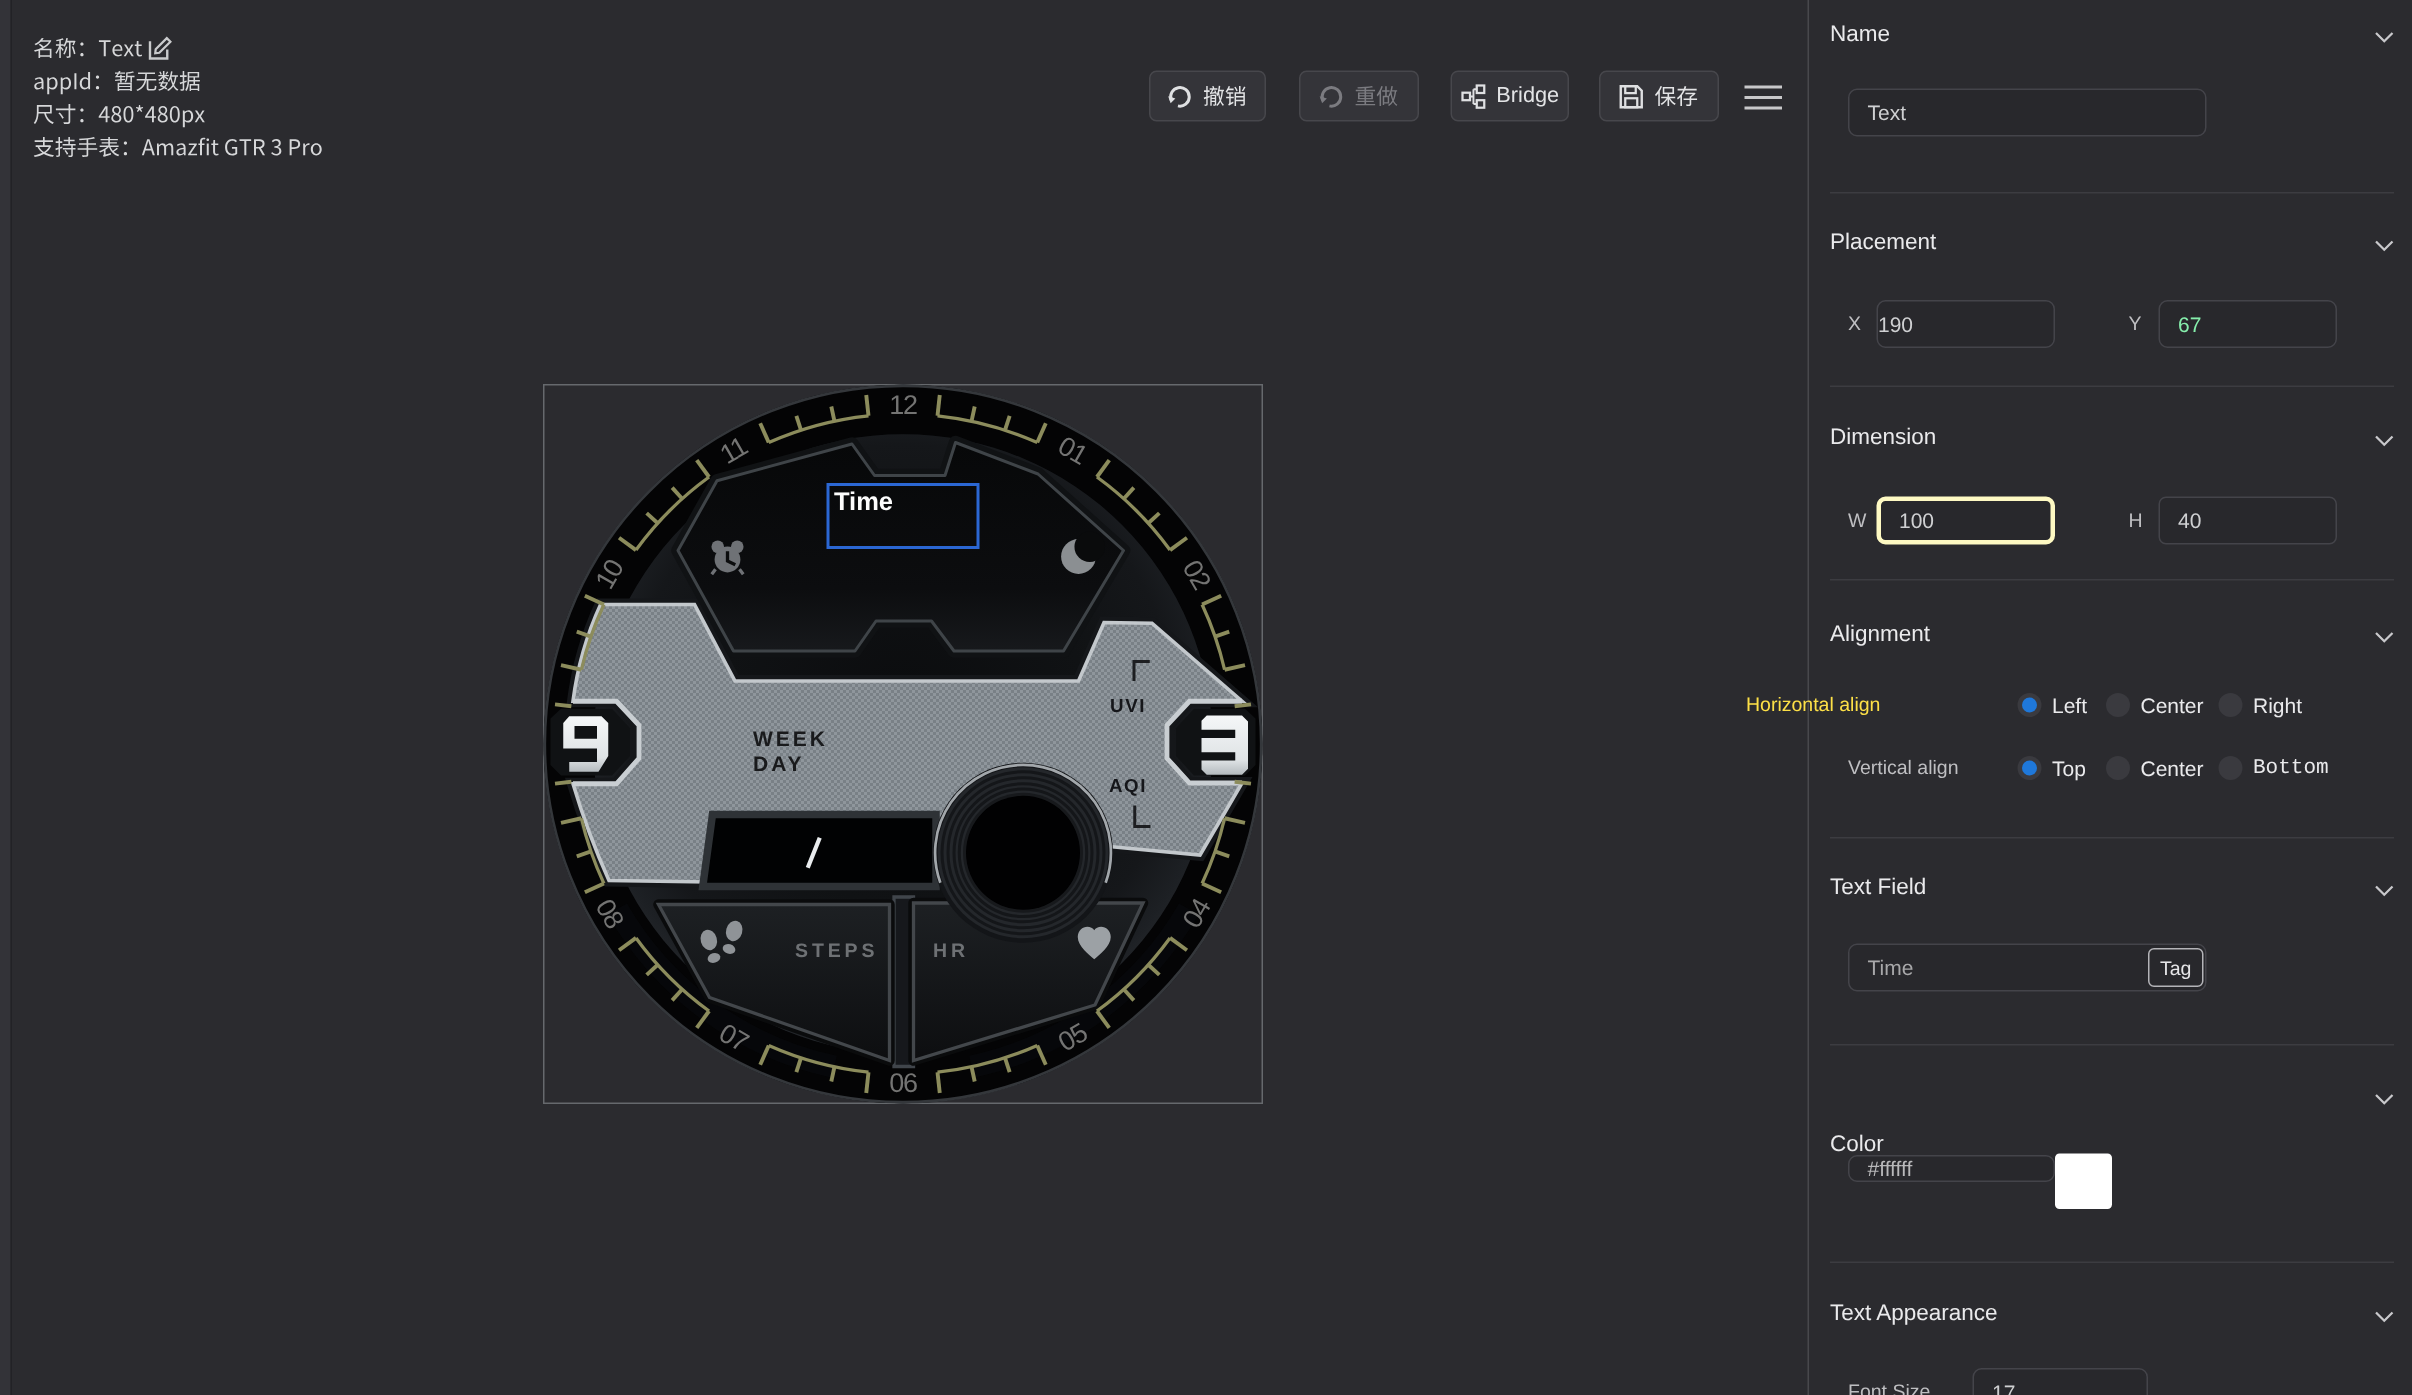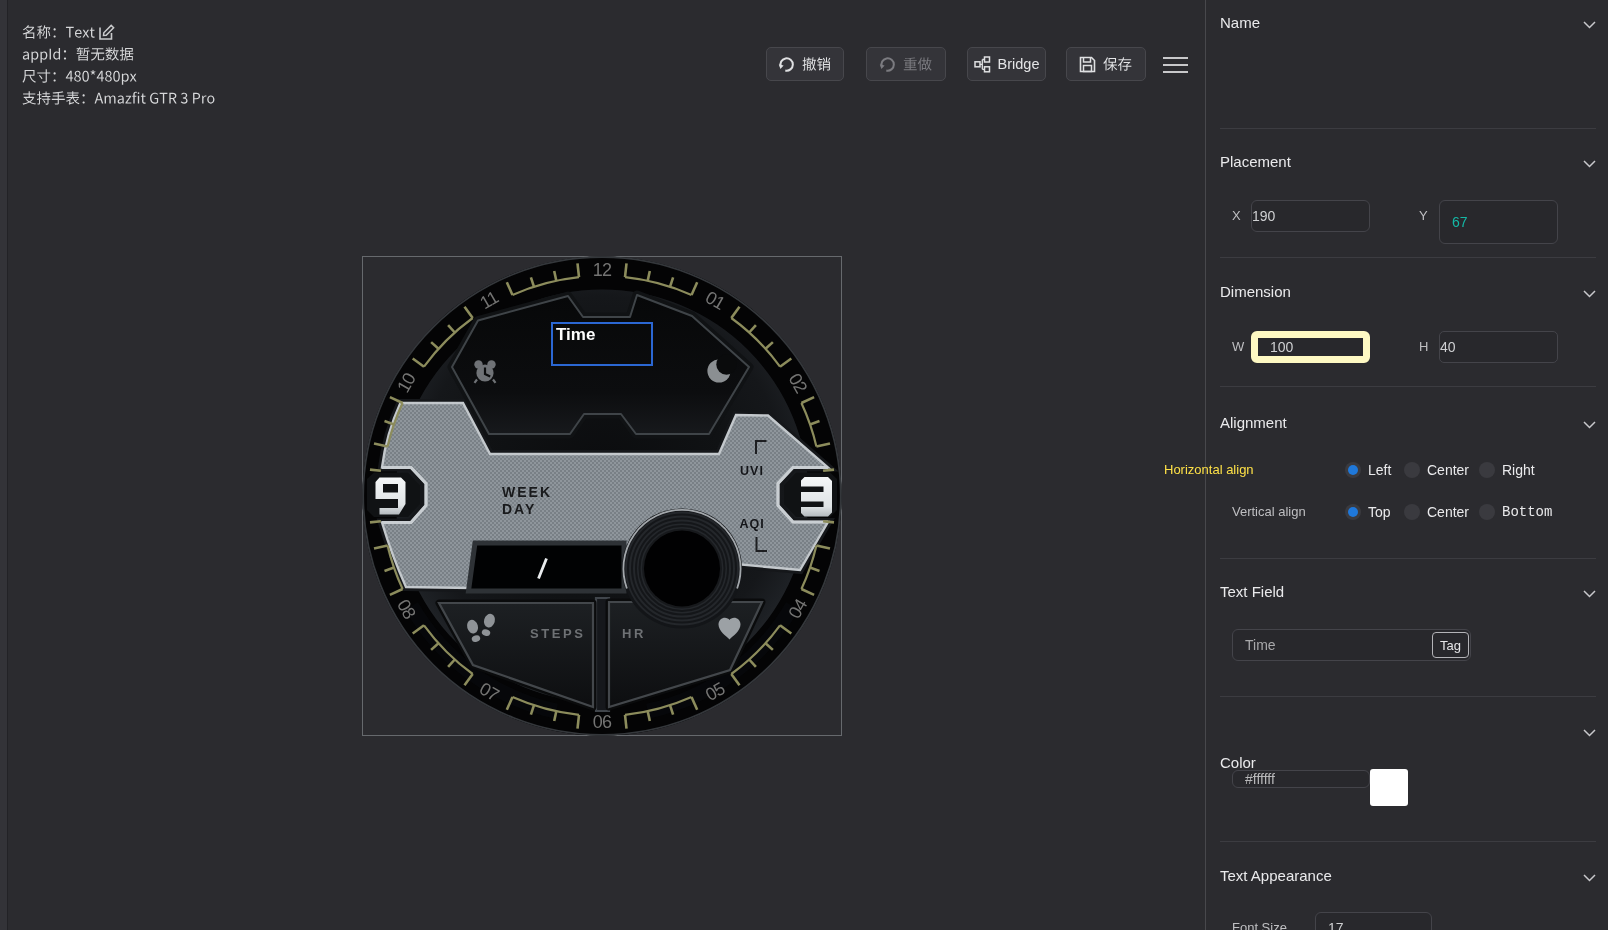--- a/index.html
+++ b/index.html
@@ -245,38 +245,39 @@
 </svg>
     </div>
 
 <div style="position:absolute;left:551px;top:322px;width:98px;height:40px;border:2px solid #2b67d3;box-sizing:content-box"></div>
 <div style="position:absolute;left:556px;top:325px;font-size:17px;font-weight:bold;color:#fdfdfd;font-family:'Liberation Sans',sans-serif">Time</div>
 <div style="position:absolute;left:1205px;top:0;width:403px;height:930px;background:#2b2b2f;border-left:1px solid #48484c;box-sizing:border-box"></div>
 <div style="position:absolute;left:1220px;top:14px;font-size:15px;color:#eaeaec;font-family:'Liberation Sans',sans-serif">Name</div>
     <svg style="position:absolute;left:1583px;top:21px" width="13" height="8" viewBox="0 0 13 8">
       <path d="M1,1 L6.5,6.5 L12,1" fill="none" stroke="#c9c9cc" stroke-width="1.5"></path>
     </svg>
+<div style="position:absolute;left:1232px;top:59px;width:239px;height:32px;box-sizing:border-box;background:#28282c;border:1px solid #44444a;border-radius:6px;display:flex;align-items:center;padding-left:12px;font-size:14px;color:#cfd0d2;font-family:'Liberation Sans',sans-serif">Text</div>
 <div style="position:absolute;left:1220px;top:128px;width:376px;height:1px;background:#3c3c41"></div>
 <div style="position:absolute;left:1220px;top:153px;font-size:15px;color:#eaeaec;font-family:'Liberation Sans',sans-serif">Placement</div>
     <svg style="position:absolute;left:1583px;top:160px" width="13" height="8" viewBox="0 0 13 8">
       <path d="M1,1 L6.5,6.5 L12,1" fill="none" stroke="#c9c9cc" stroke-width="1.5"></path>
     </svg>
 <div style="position:absolute;left:1232px;top:208px;font-size:13px;color:#bfbfc2;font-family:'Liberation Sans',sans-serif">X</div>
 <div style="position:absolute;left:1251px;top:200px;width:119px;height:32px;box-sizing:border-box;background:#28282c;border:1px solid #44444a;border-radius:6px;display:flex;align-items:center;font-size:14px;color:#cfd0d2;font-family:'Liberation Sans',sans-serif">190</div>
 <div style="position:absolute;left:1419px;top:208px;font-size:13px;color:#bfbfc2;font-family:'Liberation Sans',sans-serif">Y</div>
-<div style="position:absolute;left:1439px;top:200px;width:119px;height:44px;box-sizing:border-box;background:#28282c;border:1px solid #44444a;border-radius:6px;display:flex;align-items:center;padding-left:12px;font-size:14px;color:#14b8a6;font-family:'Liberation Sans',sans-serif">67</div>
+<div style="position:absolute;left:1439px;top:200px;width:119px;height:32px;box-sizing:border-box;background:#28282c;border:1px solid #44444a;border-radius:6px;display:flex;align-items:center;padding-left:12px;font-size:14px;color:#86efac;font-family:'Liberation Sans',sans-serif">67</div>
 <div style="position:absolute;left:1220px;top:257px;width:376px;height:1px;background:#3c3c41"></div>
 <div style="position:absolute;left:1220px;top:283px;font-size:15px;color:#eaeaec;font-family:'Liberation Sans',sans-serif">Dimension</div>
     <svg style="position:absolute;left:1583px;top:290px" width="13" height="8" viewBox="0 0 13 8">
       <path d="M1,1 L6.5,6.5 L12,1" fill="none" stroke="#c9c9cc" stroke-width="1.5"></path>
     </svg>
 <div style="position:absolute;left:1232px;top:339px;font-size:13px;color:#bfbfc2;font-family:'Liberation Sans',sans-serif">W</div>
-<div style="position:absolute;left:1251px;top:331px;width:119px;height:32px;box-sizing:border-box;background:#28282c;border:7px solid #fef9c3;border-radius:6px;display:flex;align-items:center;padding-left:12px;font-size:14px;color:#cfd0d2;font-family:'Liberation Sans',sans-serif">100</div>
+<div style="position:absolute;left:1251px;top:331px;width:119px;height:32px;box-sizing:border-box;background:#28282c;border:3px solid #fef9c3;border-radius:6px;display:flex;align-items:center;padding-left:12px;font-size:14px;color:#cfd0d2;font-family:'Liberation Sans',sans-serif">100</div>
 <div style="position:absolute;left:1419px;top:339px;font-size:13px;color:#bfbfc2;font-family:'Liberation Sans',sans-serif">H</div>
-<div style="position:absolute;left:1439px;top:331px;width:119px;height:32px;box-sizing:border-box;background:#28282c;border:1px solid #44444a;border-radius:5px;display:flex;align-items:center;font-size:14px;color:#cfd0d2;font-family:'Liberation Sans',sans-serif">40</div>
+<div style="position:absolute;left:1439px;top:331px;width:119px;height:32px;box-sizing:border-box;background:#28282c;border:1px solid #44444a;border-radius:5px;display:flex;align-items:center;padding-left:12px;font-size:14px;color:#cfd0d2;font-family:'Liberation Sans',sans-serif">40</div>
 <div style="position:absolute;left:1220px;top:386px;width:376px;height:1px;background:#3c3c41"></div>
 <div style="position:absolute;left:1220px;top:414px;font-size:15px;color:#eaeaec;font-family:'Liberation Sans',sans-serif">Alignment</div>
     <svg style="position:absolute;left:1583px;top:421px" width="13" height="8" viewBox="0 0 13 8">
       <path d="M1,1 L6.5,6.5 L12,1" fill="none" stroke="#c9c9cc" stroke-width="1.5"></path>
     </svg>
 <div style="position:absolute;left:1164px;top:462px;font-size:13px;color:#fde047;font-family:Liberation Sans, sans-serif">Horizontal align</div>
 <div style="position:absolute;left:1345px;top:462px;width:16px;height:16px;border-radius:50%;background:#3a3a3f"></div>
     <div style="position:absolute;left:1348px;top:465px;width:10px;height:10px;border-radius:50%;background:#1f78da"></div>
 <div style="position:absolute;left:1368px;top:462px;font-size:14px;color:#eaeaec;font-family:'Liberation Sans',sans-serif">Left</div>
 <div style="position:absolute;left:1404px;top:462px;width:16px;height:16px;border-radius:50%;background:#3a3a3f"></div>

